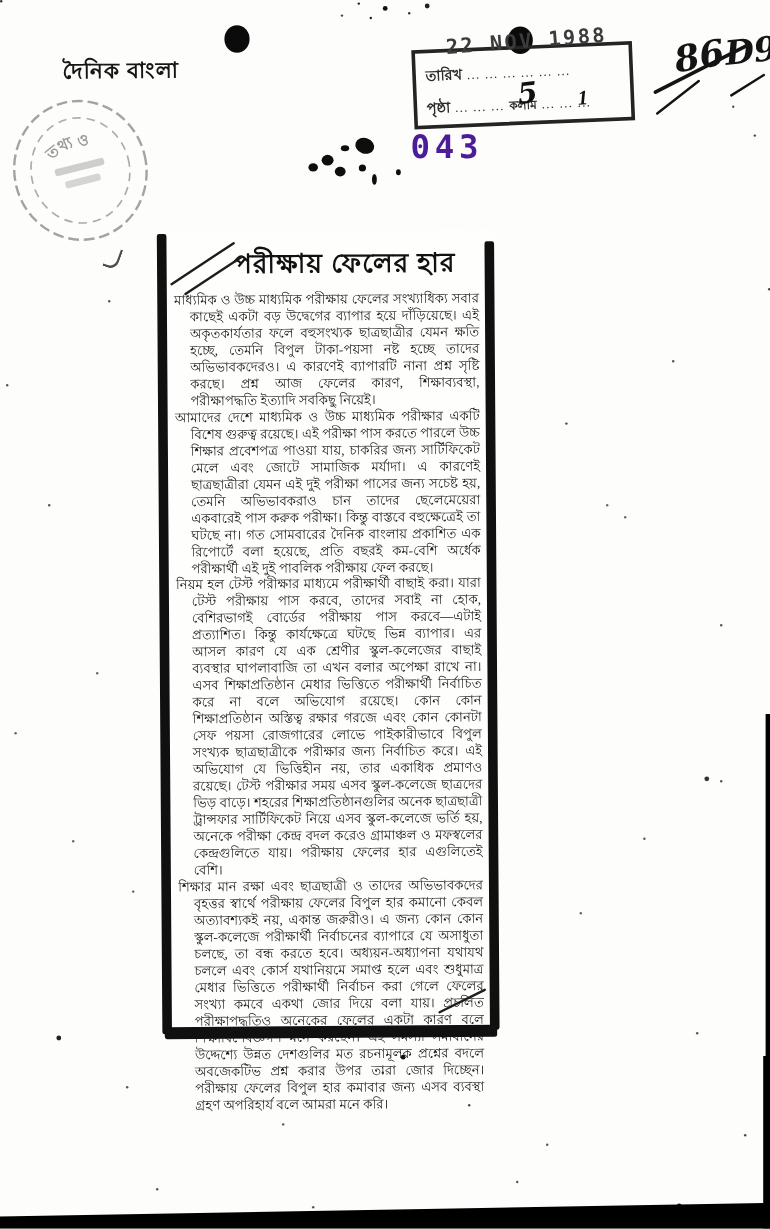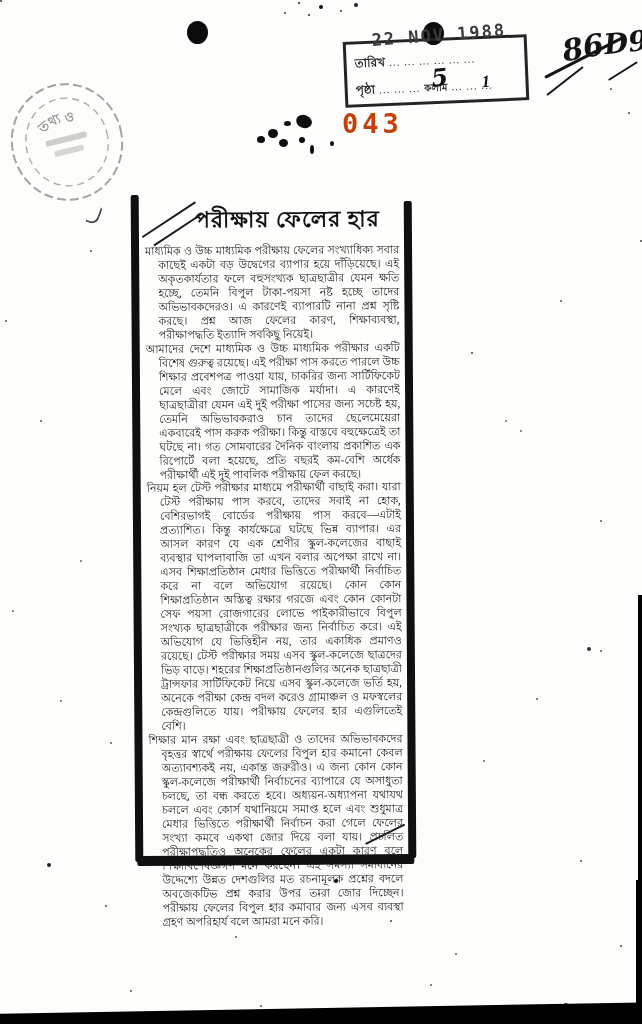--- a/index.html
+++ b/index.html
@@ -50,21 +50,21 @@
     font-weight:bold;color:#141414;}
   .hand-old{left:14px;top:8px;font-size:30px;transform:rotate(-10deg);}
   .hand-new{left:56px;top:4px;font-size:28px;transform:rotate(-6deg);}
   .pen-line{position:absolute;background:#141414;border-radius:2px;}
   .strike1{width:88px;height:3px;left:-8px;top:34px;transform:rotate(-27deg);}
   .strike2{width:46px;height:2px;left:-6px;top:58px;transform:rotate(-38deg);}
   .strike3{width:34px;height:2px;left:58px;top:48px;transform:rotate(-32deg);}
   
   .blob{position:absolute;background:#0e0e0e;border-radius:50%;}
   .number-stamp{position:absolute;left:342px;top:108px;font-family:"DejaVu Sans Mono",monospace;
-    font-size:27px;font-weight:bold;letter-spacing:4px;color:#c2410c;}
+    font-size:27px;font-weight:bold;letter-spacing:4px;color:#4c1d95;}
   .pen-squiggle{position:absolute;left:88px;top:206px;width:10px;height:16px;
     border-right:2px solid #222;border-bottom:2px solid #222;border-radius:0 0 8px 0;
     transform:rotate(20deg);opacity:.8;}
   
   .clipping{position:absolute;left:133px;top:192px;width:281px;height:673px;
     background:#fefefc;transform:rotate(-0.4deg);box-sizing:border-box;}
   .bar{position:absolute;background:#101010;}
   .bar-left{left:0;top:2px;bottom:4px;width:8px;border-radius:2px;}
   .bar-right{right:0;top:10px;bottom:6px;width:8px;border-radius:2px;}
   .bar-bottom{left:2px;right:2px;bottom:0;height:10px;border-radius:2px;}
@@ -78,20 +78,21 @@
     text-align:justify;color:#191919;}
   .article-body p{margin:0;padding-left:13px;text-indent:-13px;}
 </style>
 </head>
 <body>
 
 <div class="sheet">
 
   <div class="speckles"></div>
 
+  <div class="masthead">দৈনিক বাংলা</div>
 
   <div class="hole hole1"></div>
   <div class="hole hole2"></div>
 
   <div class="round-stamp">
     <svg width="118" height="128" viewBox="0 0 118 128">
       <ellipse cx="59" cy="64" rx="55" ry="58" fill="none" stroke="#5a5a5a" stroke-width="2" stroke-dasharray="9 4"></ellipse>
       <ellipse cx="59" cy="64" rx="41" ry="44" fill="none" stroke="#6a6a6a" stroke-width="1.4" stroke-dasharray="7 5"></ellipse>
       <path id="arcTop" d="M 20 72 A 42 45 0 0 1 98 72" fill="none"></path>
       <text font-size="13" fill="#4a4a4a" font-weight="bold">

